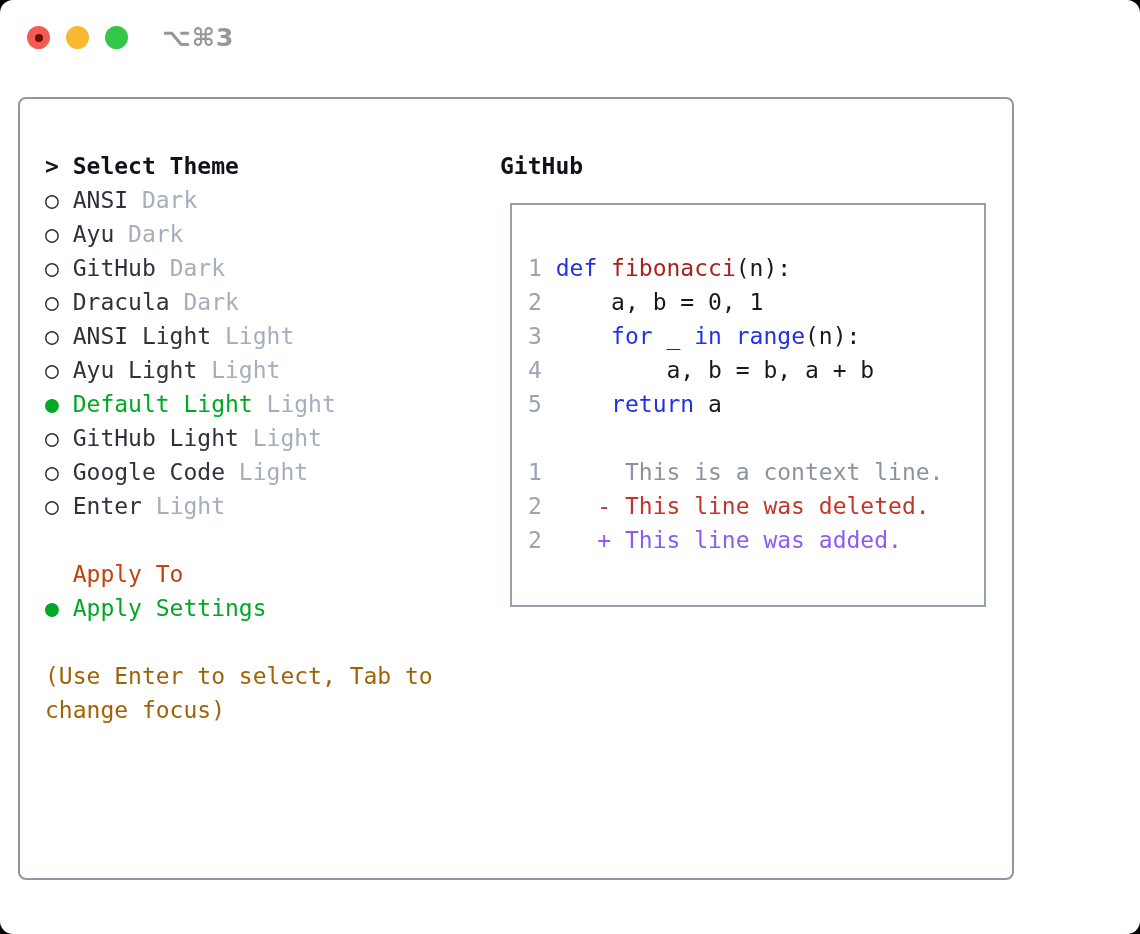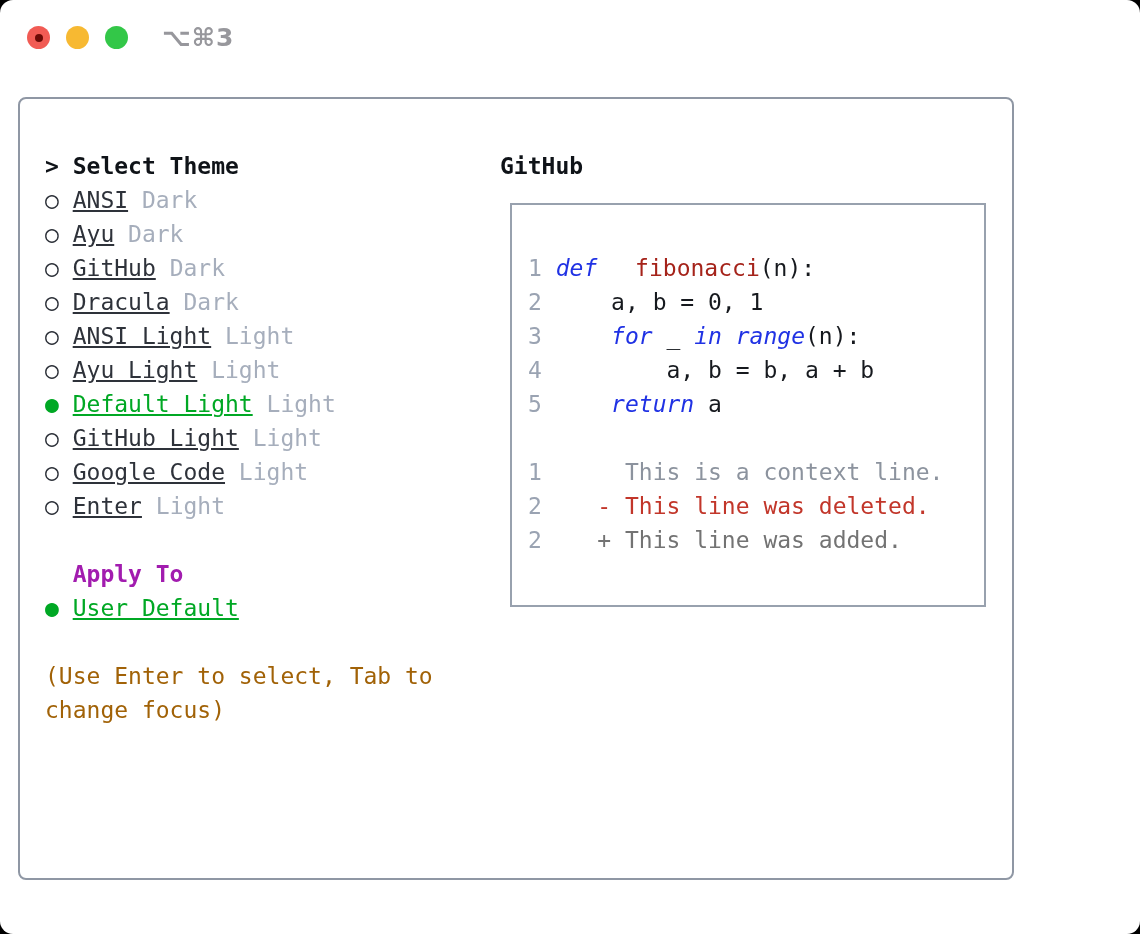--- a/index.html
+++ b/index.html
@@ -26,41 +26,41 @@
   }
   
   .panel{
     position:absolute;left:18px;top:97px;width:992px;height:779px;
     border:2px solid #8f97a4;border-radius:8px;background:#fff;
   }
   .row{height:34px;line-height:34px;font-size:23px;white-space:pre;}
   .left-col{position:absolute;left:25px;top:50px;}
   .cell{display:inline-block;width:2ch;}
   .hdr{font-weight:bold;color:#0f1318;}
-  .hdr2{color:#a21caf;padding-left:2ch;font-weight:bold;}
-  .tname{color:#2e323a;text-decoration:underline;}
+  .hdr2{color:#c2410c;padding-left:2ch;}
+  .tname{color:#2e323a;}
   .badge{color:#a6aebc;margin-left:1ch;}
   .bullet{color:#2e323a;}
   .selected .bullet,.selected .tname{color:#00a824;}
   .hint{color:#a16207;}
   
   .preview-title{position:absolute;left:480px;top:50px;}
   .preview-box{
     position:absolute;left:490px;top:104px;width:472px;height:400px;
     border:2px solid #98a1ae;background:#fff;
   }
   pre.code{margin:0;padding:46px 0 0 16px;}
   .cl{height:34px;line-height:34px;font-size:23px;white-space:pre;}
   .num{color:#9aa3b2;}
-  .kw{color:#2032e4;font-style:italic;}
-  .fn{color:#a5231a;margin-left:24px;}
+  .kw{color:#2032e4;}
+  .fn{color:#a5231a;}
   .plain{color:#16191e;}
   .ctx{color:#8c939e;margin-top:37px;}
   .del{color:#c2362a;}
-  .add{color:#737373;}
+  .add{color:#8b5cf6;}
 </style>
 </head>
 <body>
 
 <div class="window">
 
   <div>
     <span class="light red">
         <span class="dot"></span>
       </span>
@@ -81,21 +81,21 @@
           <div class="row"><span class="cell bullet">○</span><span class="tname">ANSI Light</span><span class="badge">Light</span></div>
           <div class="row"><span class="cell bullet">○</span><span class="tname">Ayu Light</span><span class="badge">Light</span></div>
           <div class="row selected"><span class="cell bullet">●</span><span class="tname">Default Light</span><span class="badge">Light</span></div>
           <div class="row"><span class="cell bullet">○</span><span class="tname">GitHub Light</span><span class="badge">Light</span></div>
           <div class="row"><span class="cell bullet">○</span><span class="tname">Google Code</span><span class="badge">Light</span></div>
           <div class="row"><span class="cell bullet">○</span><span class="tname">Enter</span><span class="badge">Light</span></div>
         </div>
       <div class="row"> </div>
       <div class="row hdr2">Apply To</div>
       <div id="apply-list">
-          <div class="row selected"><span class="cell bullet">●</span><span class="tname">User Default</span></div>
+          <div class="row selected"><span class="cell bullet">●</span><span class="tname">Apply Settings</span></div>
         </div>
       <div class="row"> </div>
       <div class="row hint">(Use Enter to select, Tab to</div>
       <div class="row hint">change focus)</div>
     </div>
 
     <div class="row hdr preview-title">GitHub</div>
 
     <div class="preview-box">
       <pre class="code" id="code"><div class="cl"><span class="num">1 </span><span class="kw">def</span><span class="plain"> </span><span class="fn">fibonacci</span><span class="plain">(n):</span></div><div class="cl"><span class="num">2 </span><span class="plain">    a, b = 0, 1</span></div><div class="cl"><span class="num">3 </span><span class="plain">    </span><span class="kw">for</span><span class="plain"> _ </span><span class="kw">in</span><span class="plain"> </span><span class="kw">range</span><span class="plain">(n):</span></div><div class="cl"><span class="num">4 </span><span class="plain">        a, b = b, a + b</span></div><div class="cl"><span class="num">5 </span><span class="plain">    </span><span class="kw">return</span><span class="plain"> a</span></div><div class="cl"> </div><div class="cl"><span class="num">1</span><span class="ctx">      This is a context line.</span></div><div class="cl"><span class="num">2</span><span class="plain">    </span><span class="del">- This line was deleted.</span></div><div class="cl"><span class="num">2</span><span class="plain">    </span><span class="add">+ This line was added.</span></div></pre>

